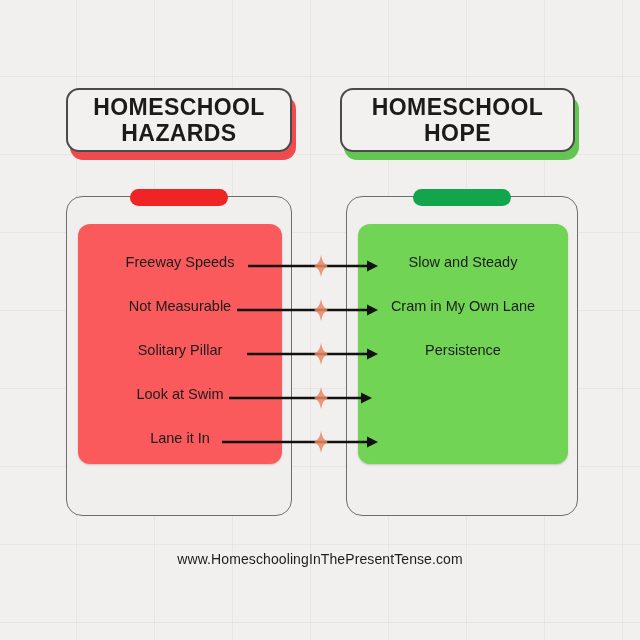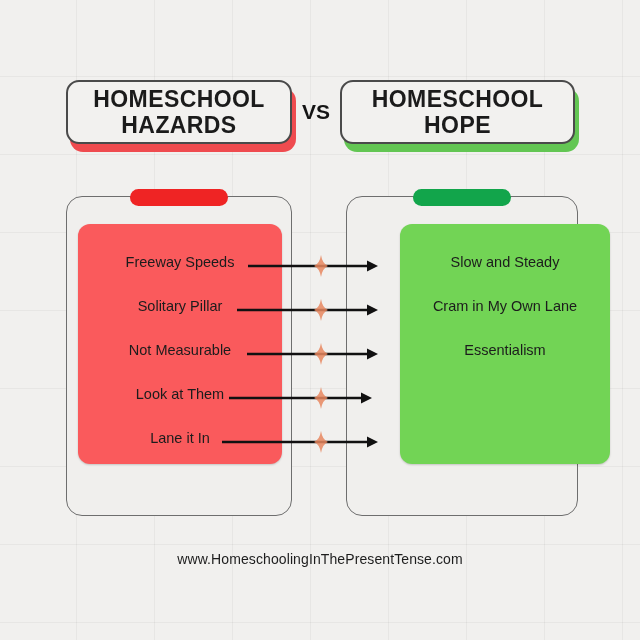--- a/index.html
+++ b/index.html
@@ -25,21 +25,21 @@
       linear-gradient(to bottom, rgba(0,0,0,0.045) 1px, transparent 1px);
     background-size: 78px 78px;
     background-position: -2px -2px;
     overflow: hidden;
   }
 
   
   .header-row {
     position: absolute;
     left: 0;
-    top: 80px;
+    top: 88px;
     width: 640px;
     height: 82px;
   }
 
   .hdr-card {
     position: absolute;
     top: 0;
     height: 64px;
     border: 2px solid #4a4a4a;
     border-radius: 13px;
@@ -120,21 +120,21 @@
     top: 27px;
     width: 204px;
     height: 240px;
     border-radius: 12px;
     box-sizing: border-box;
     z-index: 3;
     box-shadow: 0 1px 2px rgba(0,0,0,0.18);
   }
   .board-right .sheet { width: 210px; }
   .sheet-red   { background: #fa5a5c; }
-  .sheet-green { background: #72d455; margin-left: 42px; }
+  .sheet-green { background: #72d455; }
 
   .rows {
     position: absolute;
     left: 0;
     top: 0;
     width: 100%;
     height: 100%;
     display: flex;
     flex-direction: column;
     justify-content: flex-start;
@@ -181,49 +181,48 @@
 <div id="canvas">
 
   <div class="header-row">
 
     <div class="hdr-shadow hdr-shadow-left"></div>
     <div class="hdr-card hdr-card-left">
       <div class="hdr-text">HOMESCHOOL
 HAZARDS</div>
     </div>
 
-    <div class="vs-label">VS</div>
 
     <div class="hdr-shadow hdr-shadow-right"></div>
     <div class="hdr-card hdr-card-right">
       <div class="hdr-text">HOMESCHOOL
 HOPE</div>
     </div>
   </div>
 
   <div class="board board-left">
     <div class="clip clip-red"></div>
     <div class="sheet sheet-red">
       <div class="rows">
         <div class="row-item">Freeway Speeds</div>
+        <div class="row-item">Not Measurable</div>
         <div class="row-item">Solitary Pillar</div>
-        <div class="row-item">Not Measurable</div>
-        <div class="row-item">Look at Them</div>
+        <div class="row-item">Look at Swim</div>
         <div class="row-item">Lane it In</div>
       </div>
     </div>
   </div>
 
   <div class="board board-right">
     <div class="clip clip-green"></div>
     <div class="sheet sheet-green">
       <div class="rows">
         <div class="row-item">Slow and Steady</div>
         <div class="row-item">Cram in My Own Lane</div>
-        <div class="row-item">Essentialism</div>
+        <div class="row-item">Persistence</div>
       </div>
     </div>
   </div>
 
   <svg class="arrows" id="arrow-layer" width="640" height="640" viewBox="0 0 640 640">
       <line x1="248" y1="266" x2="367" y2="266" stroke="#111111" stroke-width="2.6"></line>
       <polygon points="367,260.6 378,266 367,271.4" fill="#111111"></polygon>
       <path d="M 321 255 Q 322.4 263.8 328 266 Q 322.4 268.2 321 277 Q 319.6 268.2 314 266 Q 319.6 263.8 321 255 Z" fill="#e8875f" opacity="0.85"></path>
       <line x1="237" y1="310" x2="367" y2="310" stroke="#111111" stroke-width="2.6"></line>
       <polygon points="367,304.6 378,310 367,315.4" fill="#111111"></polygon>

